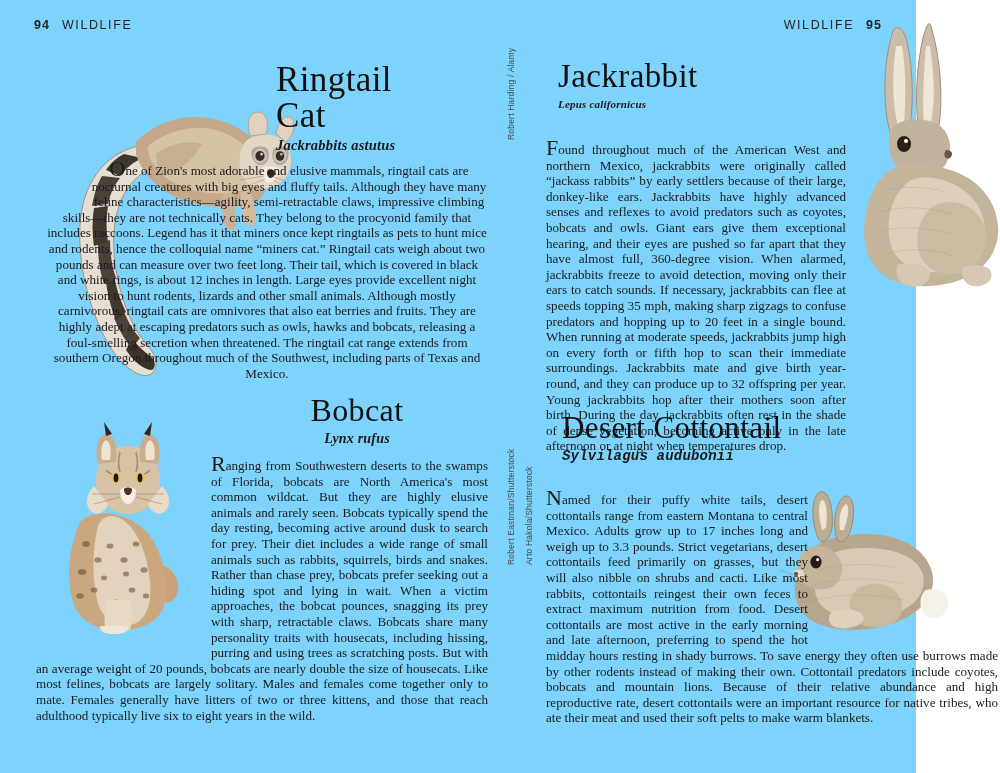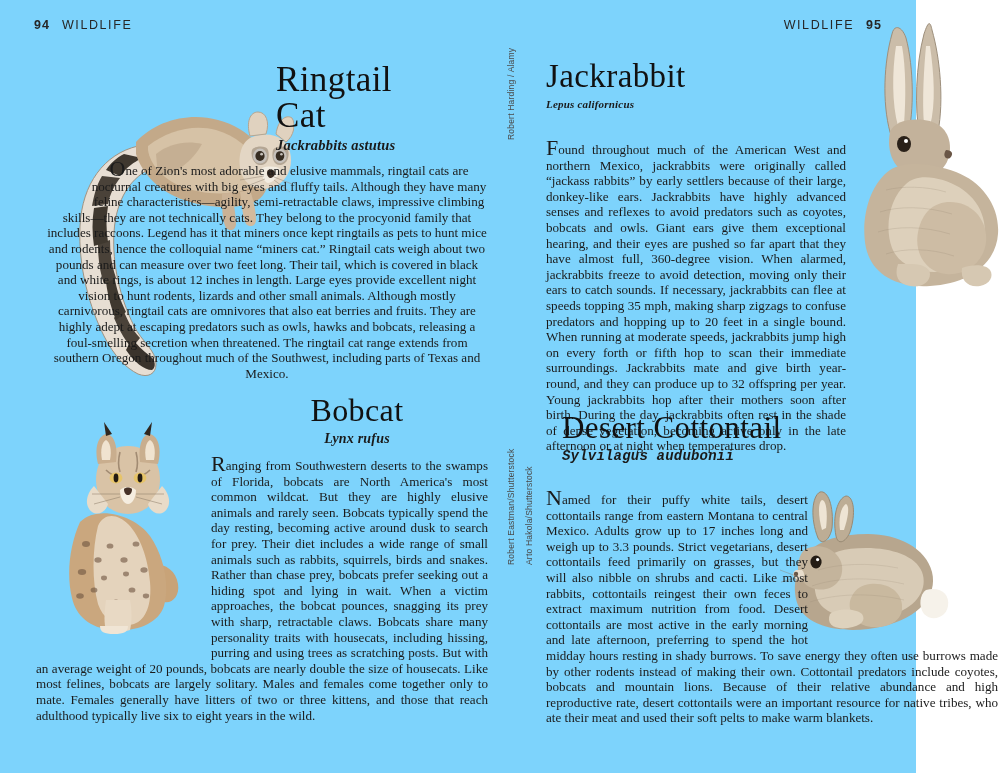--- a/index.html
+++ b/index.html
@@ -152,21 +152,21 @@
   .bobcat-body {
     position: absolute;
     left: 0px;
     top: 414px;
     width: 452px;
   }
 
   
   .jack-head {
     position: absolute;
-    left: 0px;
+    left: 12px;
     top: 18px;
     width: 300px;
   }
   .jack-head .species-name { font-size: 33px; }
   .jack-head .species-latin { font-size: 11px; }
 
   .jack-art {
     position: absolute;
     left: 300px;
     top: -22px;

